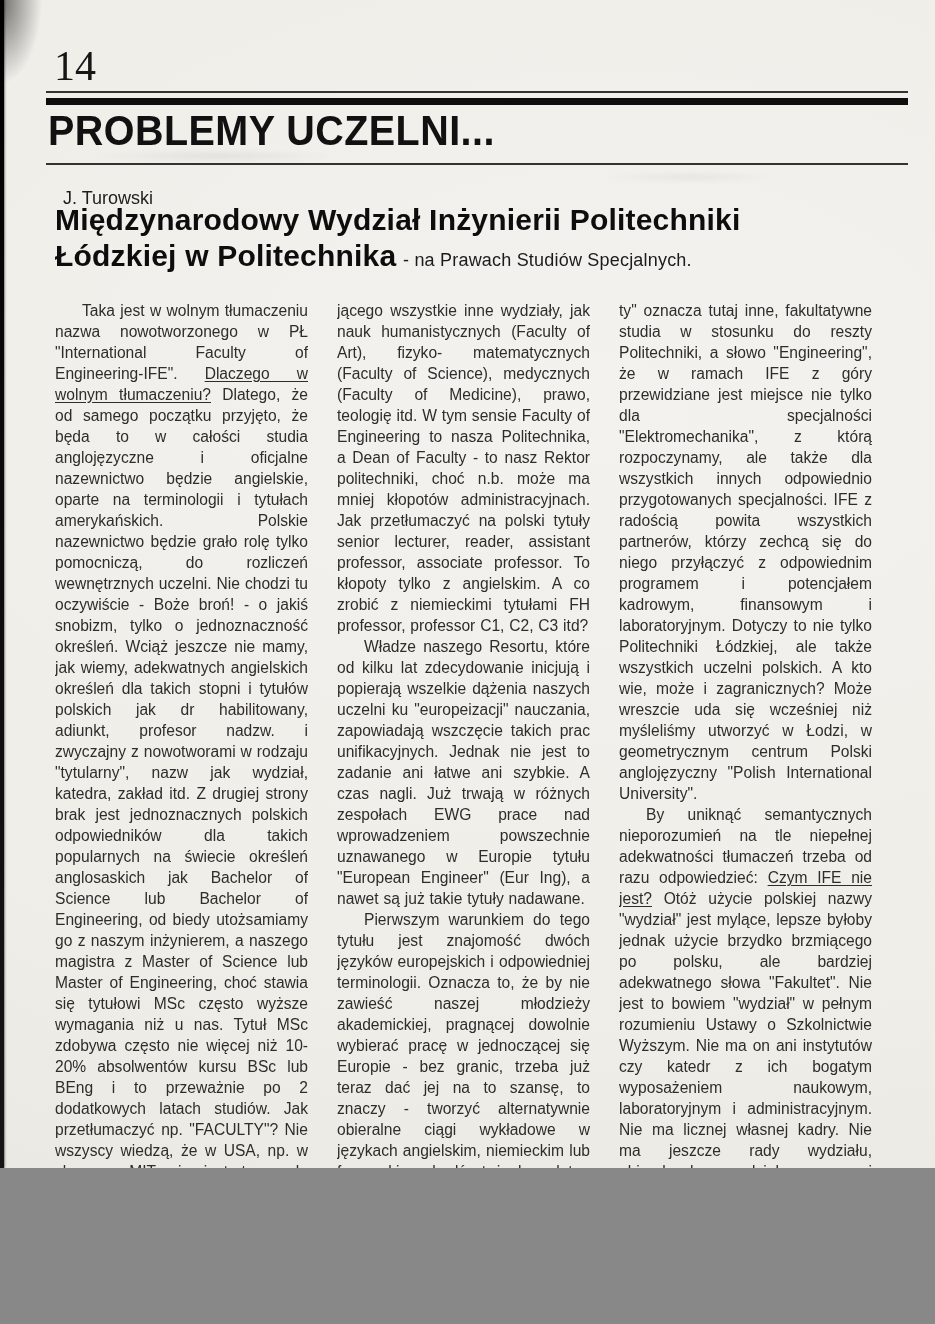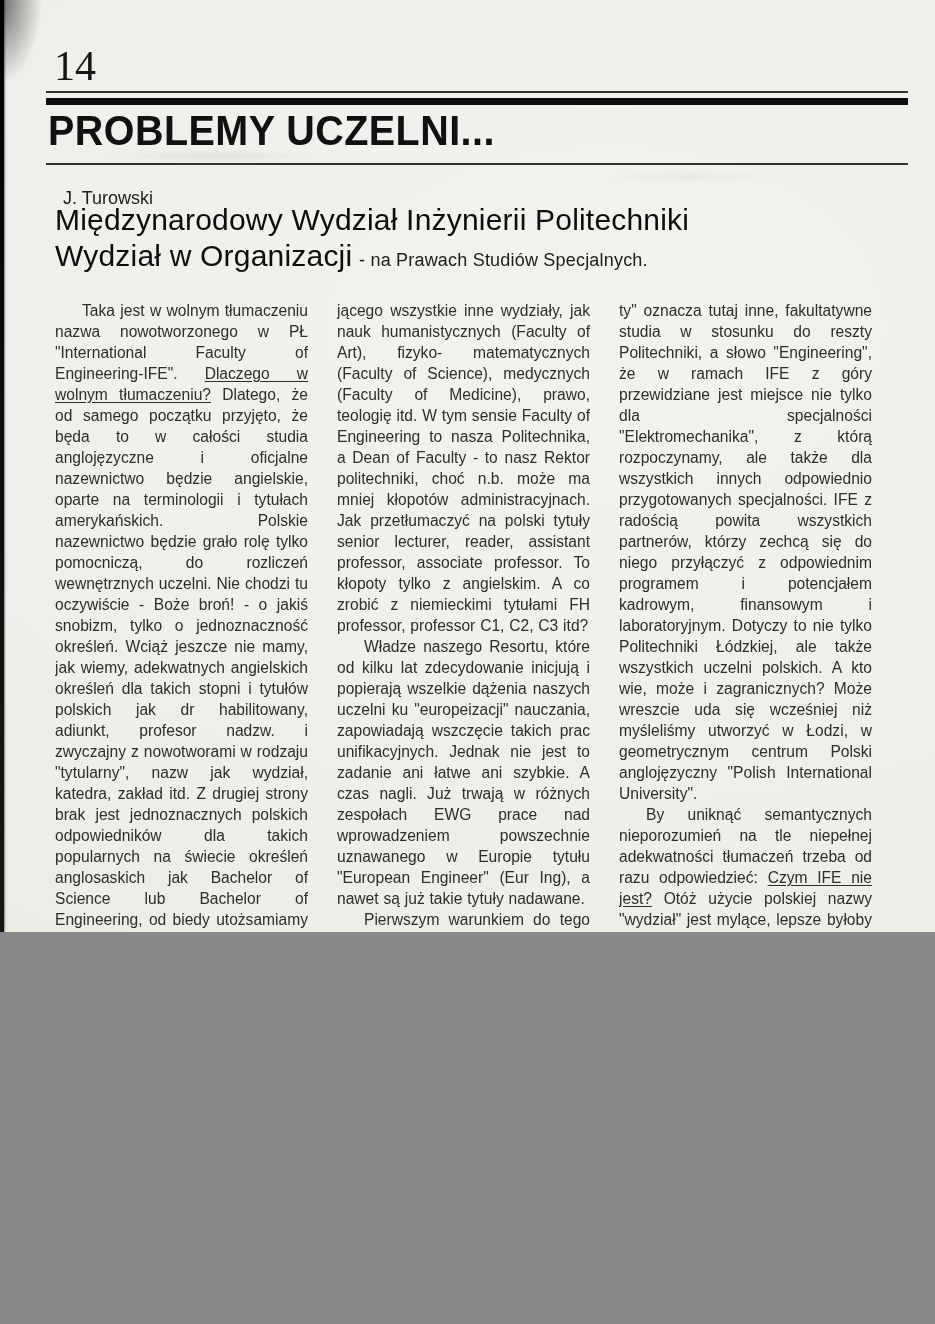--- a/index.html
+++ b/index.html
@@ -1,17 +1,17 @@
 <!DOCTYPE html>
 <html><head>
 <meta charset="utf-8">
 <style>
   html,body{margin:0;padding:0;background:#888;}
   .page{
-    position:relative;width:935px;height:932px;margin:0 auto;
+    position:relative;width:935px;height:1168px;margin:0 auto;
     background:
       radial-gradient(60px 120px at 0px 0px, rgba(0,0,0,.55), rgba(0,0,0,0) 70%),
       radial-gradient(1400px 900px at 65% 35%, #f4f2ee 0%, #efede8 70%, #eae8e2 100%);
     font-family:"Liberation Sans", sans-serif;
     color:#2d2c2a;
     overflow:hidden;
   }
   .edge-strip{position:absolute;left:0;top:0;width:4px;height:100%;
     background:linear-gradient(to bottom,#000 0%,#0b0b0b 40%,#161616 100%);
     box-shadow:1px 0 2px rgba(0,0,0,.45);}
@@ -19,21 +19,21 @@
     font-family:"Liberation Serif", serif;font-size:42px;line-height:44px;color:#161616;}
   .rule-thin-top{position:absolute;left:46px;right:27px;top:91px;height:2px;background:#35332f;}
   .bar-thick{position:absolute;left:46px;right:27px;top:98px;height:7px;background:#0e0e0e;}
   .section-title{position:absolute;left:48px;top:108px;margin:0;
     font-size:42px;line-height:46px;font-weight:bold;letter-spacing:.5px;color:#111;
     transform:scaleX(.94);transform-origin:left top;white-space:nowrap;}
   .rule-thin-bottom{position:absolute;left:46px;right:27px;top:163px;height:2px;background:#35332f;}
   .byline{position:absolute;left:55px;top:179px;margin:8px;font-size:18px;line-height:22px;color:#1d1d1d;font-weight:normal;}
   .article-title{position:absolute;left:55px;top:202px;margin:0;width:870px;color:#0d0d0d;}
   .article-title .t-line{display:block;}
-  .article-title .t-bold{font-size:30px;line-height:36px;font-weight:normal;letter-spacing:.2px;}
+  .article-title .t-bold{font-size:30px;line-height:36px;font-weight:bold;letter-spacing:.2px;}
   .article-title .t-suffix{font-size:18px;font-weight:normal;letter-spacing:.2px;color:#1b1b1b;}
   .columns{position:absolute;left:55px;top:300px;display:flex;gap:29px;}
   .col{width:253px;height:920px;overflow:hidden;text-align:justify;
     font-size:15.6px;line-height:21px;color:#2e2d2b;word-spacing:.5px;}
   .col p{margin:0;}
   .col p.indent{text-indent:27px;}
   .u{text-decoration:underline;text-underline-offset:2px;}
   .scan-smudge{position:absolute;pointer-events:none;filter:blur(2px);}
   .sm1{left:90px;top:150px;width:250px;height:12px;opacity:.10;
     background:radial-gradient(closest-side,#555,transparent);}
@@ -55,21 +55,21 @@
   <div class="rule-thin-top"></div>
   <div class="bar-thick"></div>
 
   <h1 class="section-title">PROBLEMY UCZELNI...</h1>
   <div class="rule-thin-bottom"></div>
 
   <p class="byline">J. Turowski</p>
 
   <h2 class="article-title">
     <span class="t-line t-bold">Międzynarodowy Wydział Inżynierii Politechniki</span>
-    <span class="t-line"><span class="t-bold">Wydział w Organizacji</span> <span class="t-suffix">- na Prawach Studiów Specjalnych.</span></span>
+    <span class="t-line"><span class="t-bold">Łódzkiej w Politechnika</span> <span class="t-suffix">- na Prawach Studiów Specjalnych.</span></span>
   </h2>
 
   <div class="columns">
     <div class="col">
         <p class="indent"><span>Taka jest w wolnym tłumaczeniu nazwa nowotworzonego w PŁ "International Faculty of Engineering-IFE". </span><span class="u">Dlaczego w wolnym tłumaczeniu?</span><span> Dlatego, że od samego początku przyjęto, że będa to w całości studia anglojęzyczne i oficjalne nazewnictwo będzie angielskie, oparte na terminologii i tytułach amerykańskich. Polskie nazewnictwo będzie grało rolę tylko pomocniczą, do rozliczeń wewnętrznych uczelni. Nie chodzi tu oczywiście - Boże broń! - o jakiś snobizm, tylko o jednoznaczność określeń. Wciąż jeszcze nie mamy, jak wiemy, adekwatnych angielskich określeń dla takich stopni i tytułów polskich jak dr habilitowany, adiunkt, profesor nadzw. i zwyczajny z nowotworami w rodzaju "tytularny", nazw jak wydział, katedra, zakład itd. Z drugiej strony brak jest jednoznacznych polskich odpowiedników dla takich popularnych na świecie określeń anglosaskich jak Bachelor of Science lub Bachelor of Engineering, od biedy utożsamiamy go z naszym inżynierem, a naszego magistra z Master of Science lub Master of Engineering, choć stawia się tytułowi MSc często wyższe wymagania niż u nas. Tytuł MSc zdobywa często nie więcej niż 10-20% absolwentów kursu BSc lub BEng i to przeważnie po 2 dodatkowych latach studiów. Jak przetłumaczyć np. "FACULTY"? Nie wszyscy wiedzą, że w USA, np. w sławnym MIT nie jest to wcale wydział lecz jeden człowiek-nauczyciel akademicki i określenie np. mamy "500 faculties" nie oznacza bynajmniej tyle wydziałów lecz tylu nauczycieli akademickich. Tu czynimy więc pewne ustępstwo, na rzecz bardziej popularnej w świecie formy anglosaskiej - "Faculty of Engineering". "Faculty of Engineering" jest zwykle częścią techniczną pełnowymiarowego uniwersytetu, zawiera-</span></p>
       </div>
     <div class="col">
         <p class=""><span>jącego wszystkie inne wydziały, jak nauk humanistycznych (Faculty of Art), fizyko- matematycznych (Faculty of Science), medycznych (Faculty of Medicine), prawo, teologię itd. W tym sensie Faculty of Engineering to nasza Politechnika, a Dean of Faculty - to nasz Rektor politechniki, choć n.b. może ma mniej kłopotów administracyjnach. Jak przetłumaczyć na polski tytuły senior lecturer, reader, assistant professor, associate professor. To kłopoty tylko z angielskim. A co zrobić z niemieckimi tytułami FH professor, professor C1, C2, C3 itd?</span></p>
         <p class="indent"><span>Władze naszego Resortu, które od kilku lat zdecydowanie inicjują i popierają wszelkie dążenia naszych uczelni ku "europeizacji" nauczania, zapowiadają wszczęcie takich prac unifikacyjnych. Jednak nie jest to zadanie ani łatwe ani szybkie. A czas nagli. Już trwają w różnych zespołach EWG prace nad wprowadzeniem powszechnie uznawanego w Europie tytułu "European Engineer" (Eur Ing), a nawet są już takie tytuły nadawane.</span></p>
         <p class="indent"><span>Pierwszym warunkiem do tego tytułu jest znajomość dwóch języków europejskich i odpowiedniej terminologii. Oznacza to, że by nie zawieść naszej młodzieży akademickiej, pragnącej dowolnie wybierać pracę w jednoczącej się Europie - bez granic, trzeba już teraz dać jej na to szansę, to znaczy - tworzyć alternatywnie obieralne ciągi wykładowe w językach angielskim, niemieckim lub francuskim, bądź też kompletne wydziały w tych językach. IFE jest pierwszą propozycją anglojęzyczną dla Europy Centralnej i Wschodniej, nie licząc cząstkowych inicjatyw w tym zakresie podejmowanych już prawie we wszystkich uczelniach polskich.</span></p>

